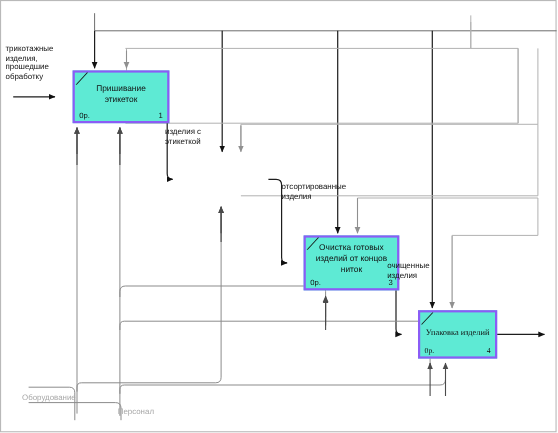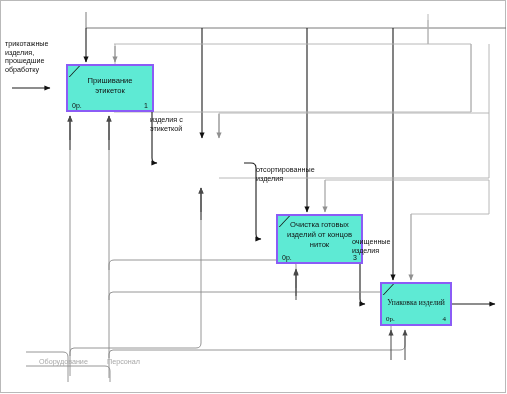--- a/index.html
+++ b/index.html
@@ -203,17 +203,17 @@
 
 
 
   <div class="txt" style="left:150px;top:88px;width:48px;margin-top:28px;">изделия с этикеткой</div>
 
   <div class="txt" style="left:256px;top:166px;width:58px;">отсортированные изделия</div>
 
   <div class="txt" style="left:352px;top:238px;width:44px;">очищенные изделия</div>
 
 
-  <div class="txt gray" style="left:39px;top:358px;width:50px;">Оборудование</div>
-
-  <div class="txt gray" style="left:75px;top:358px;width:40px;padding-left:32px;">Персонал</div>
+  <div class="txt gray" style="left:20px;top:358px;width:50px;">Оборудование</div>
+
+  <div class="txt gray" style="left:75px;top:370px;width:40px;padding-left:32px;">Персонал</div>
 
 </div>
 
 </body></html>

